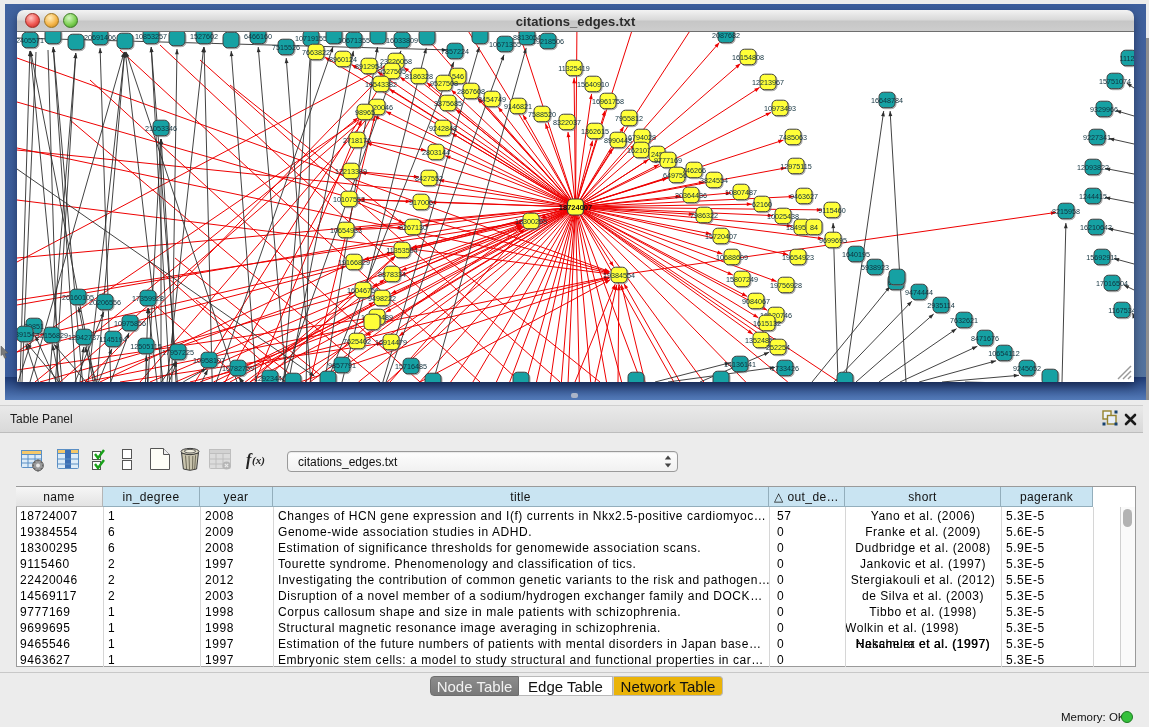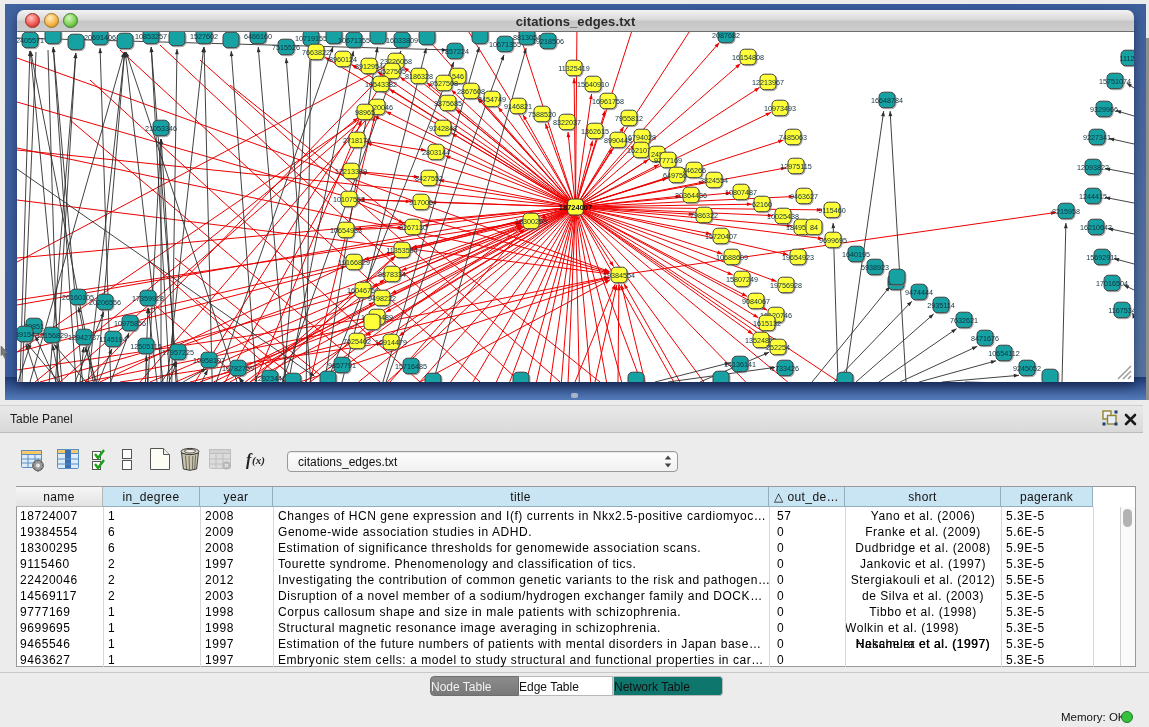--- a/index.html
+++ b/index.html
@@ -61,26 +61,26 @@
 .vline { position:absolute; width:1px; background:#d6d6d6; top:507px; height:160px; }
 
 
 #sbar { left:1120px; top:507px; width:15px; height:159px; background:#fafafa;
   border-left:1px solid #d0d0d0; }
 #sthumb { left:1123px; top:509px; width:9px; height:18px; background:#b3b3b3; border-radius:5px; }
 
 
 #tabline { left:0; top:672px; width:1149px; height:1px; background:#c8c8c8; }
 #tabsec { left:430px; top:676px; width:293px; height:20px; }
-.seg { position:absolute; top:0; height:20px; font-size:12px; line-height:20px; }
+.seg { position:absolute; top:0; height:20px; font-size:15px; line-height:20px; text-align:center; }
 #seg1 { left:0; width:89px; background:linear-gradient(#8c8c8c,#787878); color:#f2f2f2;
   border:1px solid #6e6e6e; border-radius:4px 0 0 4px; }
 #seg2 { left:89px; width:94px; background:#fff; color:#111; border:1px solid #b9b9b9;
   border-left:none; }
-#seg3 { left:183px; width:110px; background:#0f766e; color:#111; border:1px solid #b9b9b9;
+#seg3 { left:183px; width:110px; background:#eab308; color:#111; border:1px solid #b9b9b9;
   border-left:1px solid #c9c9c9; border-radius:0 4px 4px 0; }
 
 
 #memtext { left:1061px; top:711px; font-size:11.5px; color:#111; }
 #memdot { left:1121px; top:711px; width:12px; height:12px; border-radius:50%;
   background:#35c13c; border:1px solid #1e7a22; }
 </style>
 </head>
 <body>
 <div class="abs" id="bluepanel"></div>

